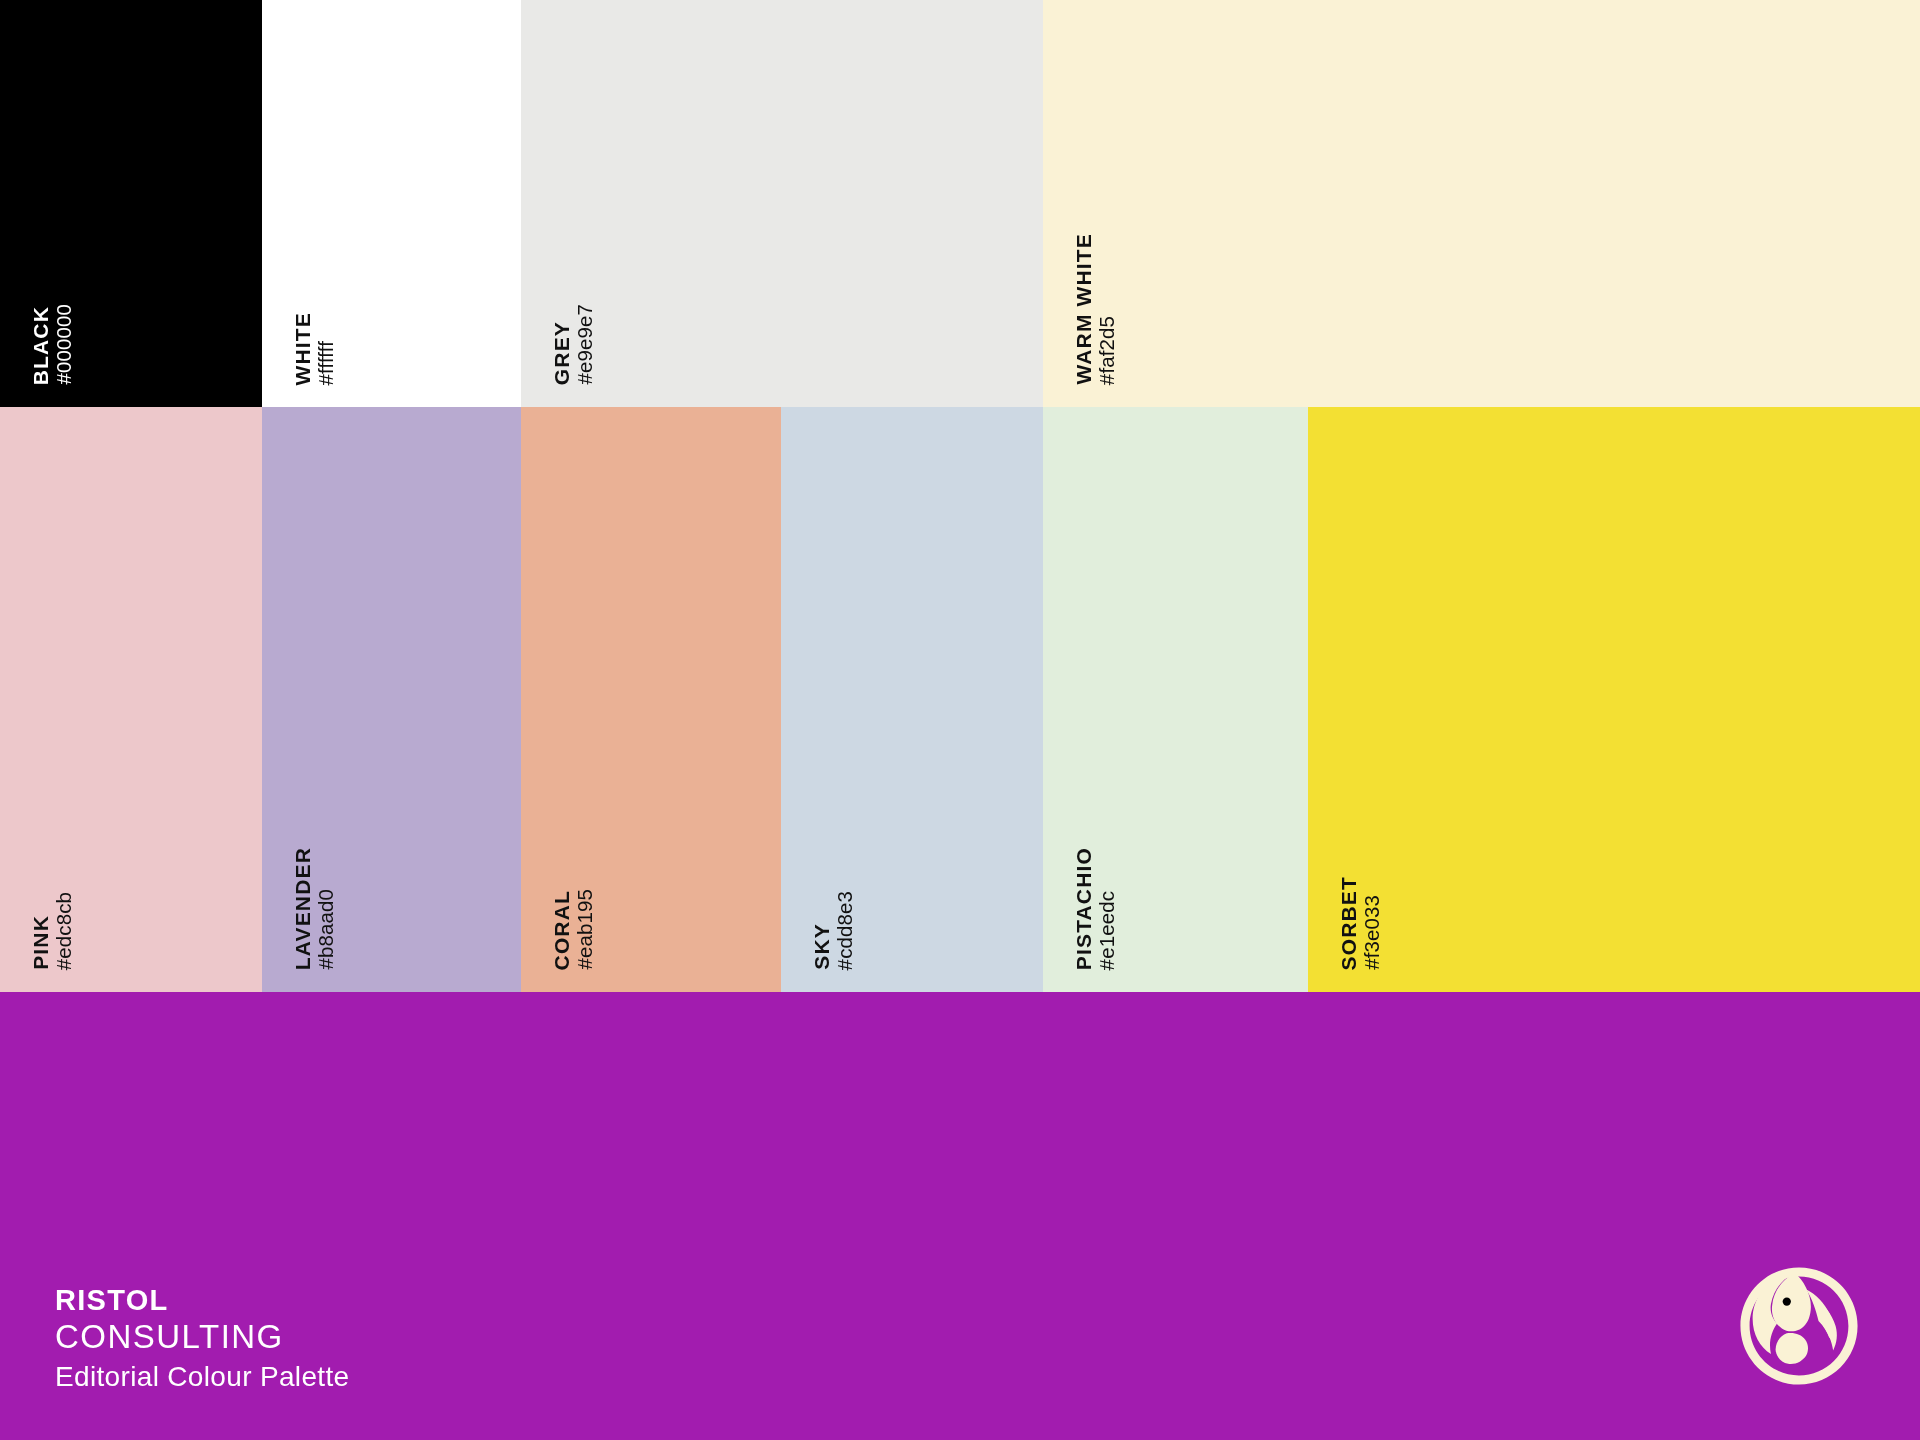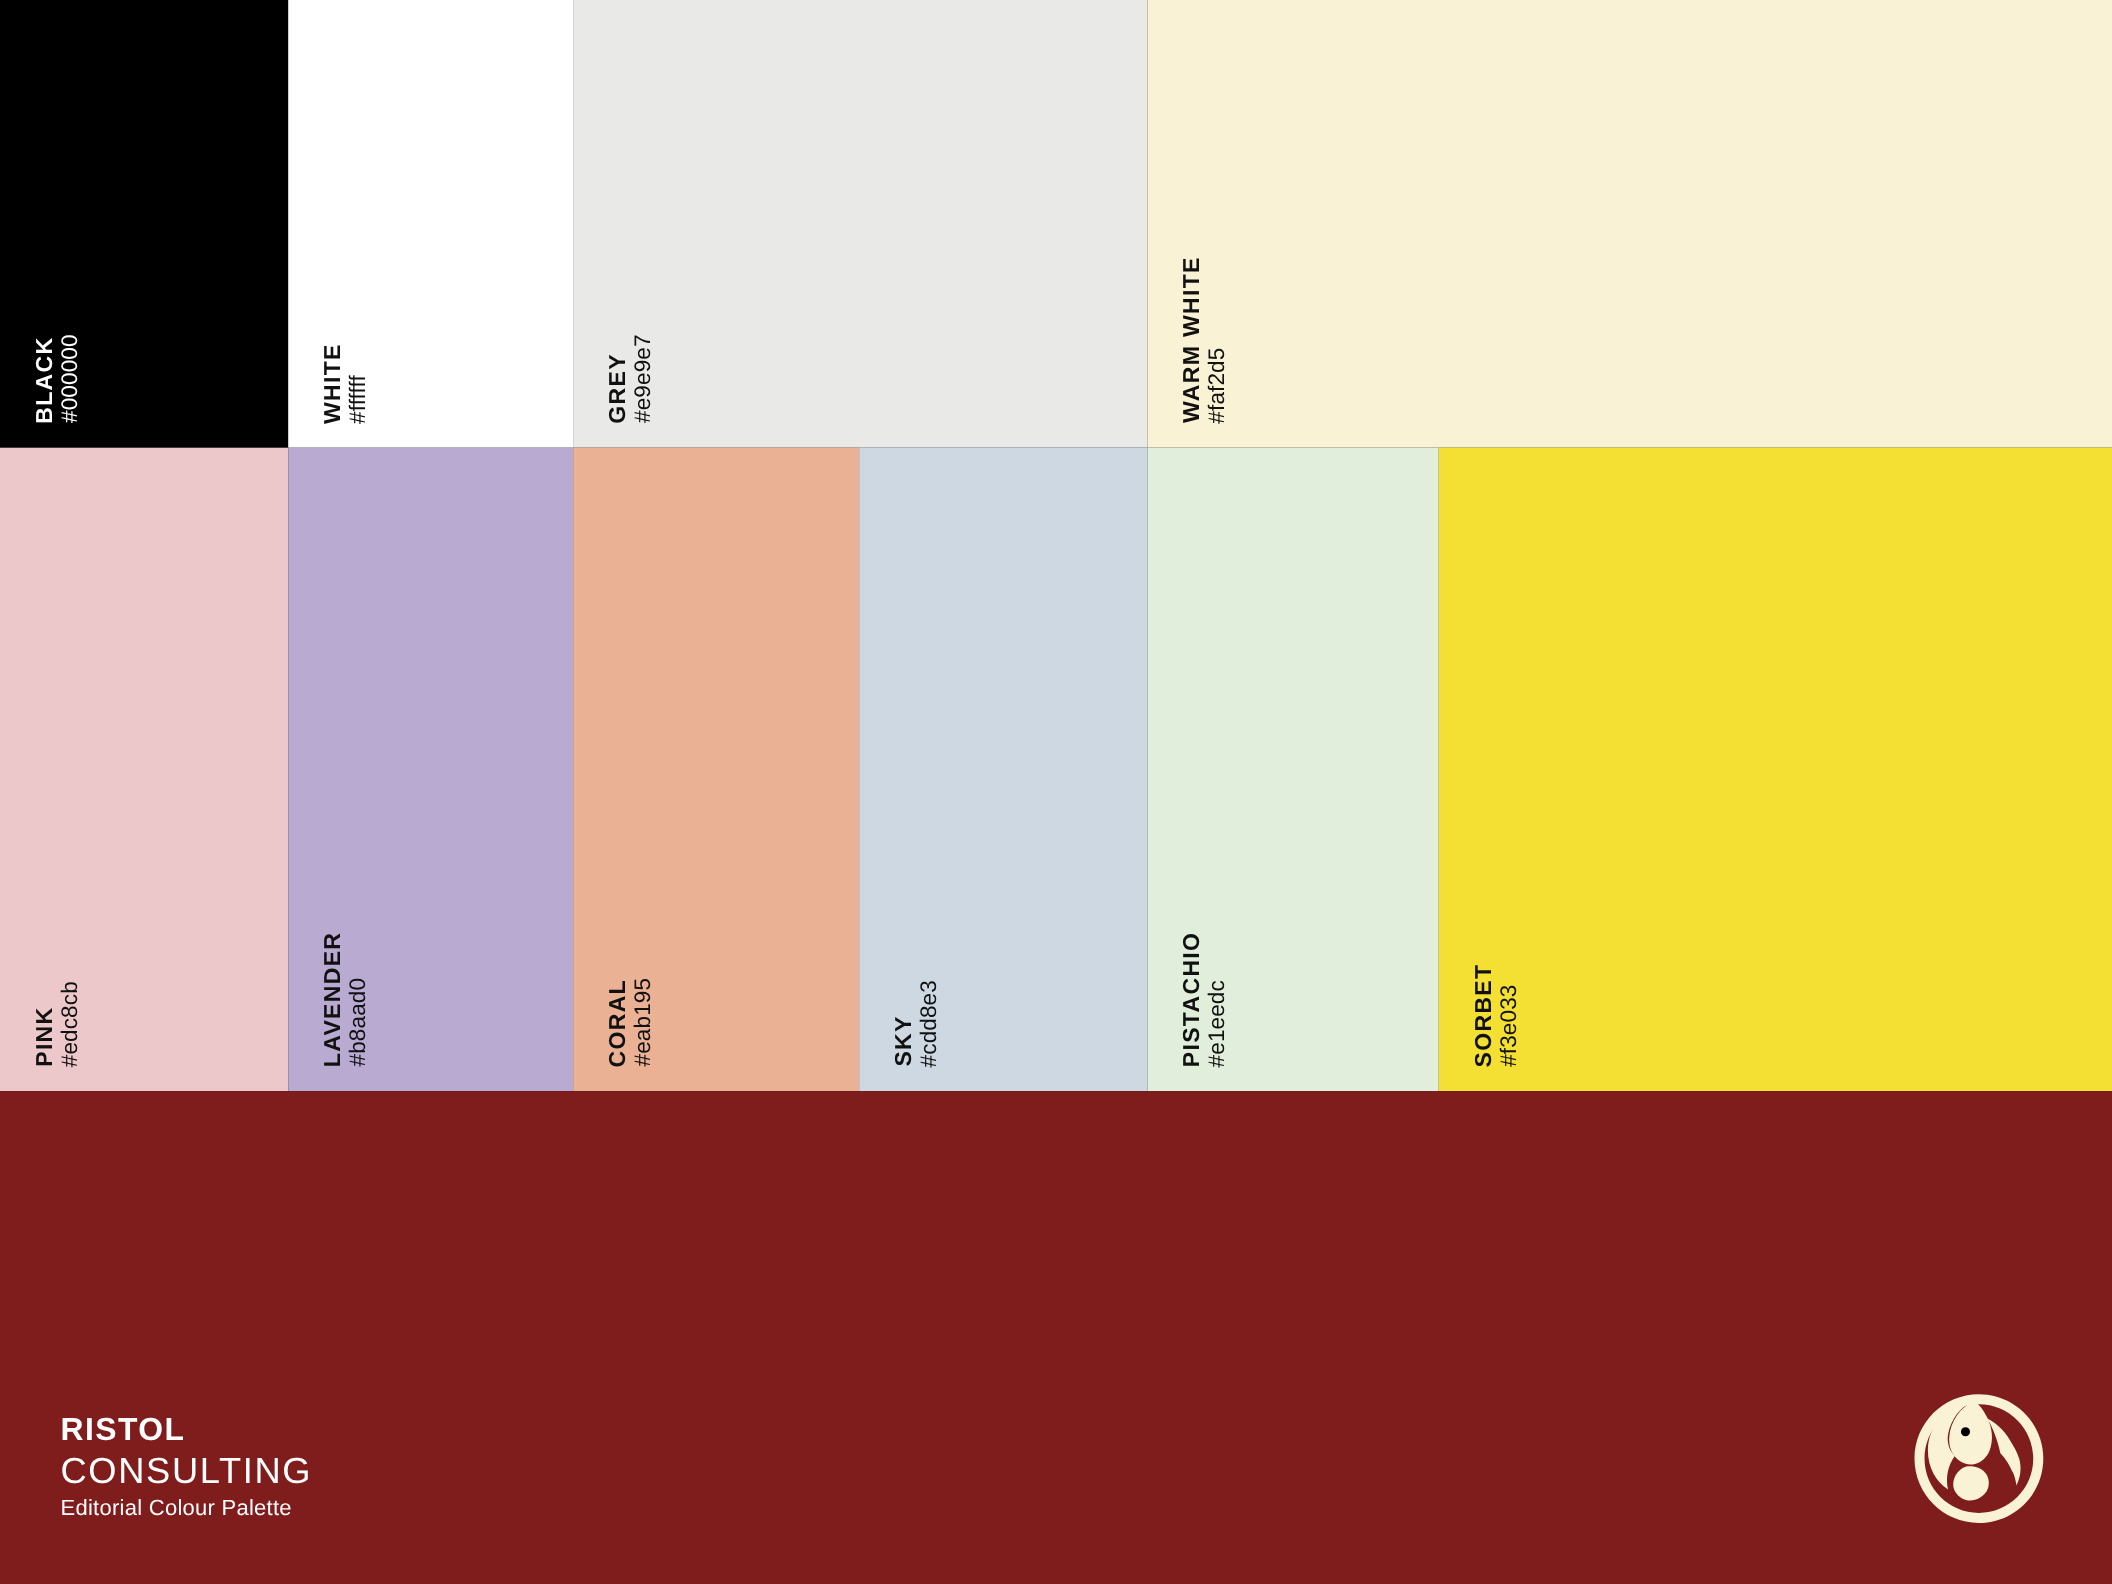--- a/index.html
+++ b/index.html
@@ -85,21 +85,21 @@
   #brand .brand-sub {
     color:#ffffff;
     font-weight:400;
     font-size:33px;
     letter-spacing:0.045em;
     line-height:1.22;
   }
   #brand .brand-tag {
     color:#ffffff;
     font-weight:400;
-    font-size:20px;
+    font-size:28px;
     letter-spacing:0.012em;
     line-height:1.25;
     margin-top:2px;
   }
 
   #logo {
     position:absolute;
     right:60px;
     top:273px;
     width:122px; height:122px;
@@ -169,21 +169,21 @@
         </div>
       </div>
       <div class="swatch" style="background: rgb(243, 224, 51); width: 612px;">
         <div class="label dark">
           <span class="name">SORBET</span>
           <span class="hex">#f3e033</span>
         </div>
       </div>
     </div>
 
-  <div id="footer" style="background: #7f1d1d;">
+  <div id="footer" style="background: #a21caf;">
 
     <div id="brand">
       <div class="brand-name">RISTOL</div>
       <div class="brand-sub">CONSULTING</div>
       <div class="brand-tag">Editorial Colour Palette</div>
     </div>
 
     <div id="logo">
       <svg viewBox="0 0 100 100" xmlns="http://www.w3.org/2000/svg" aria-hidden="true">
         <g id="logo-fill" fill="#faf2d5">

